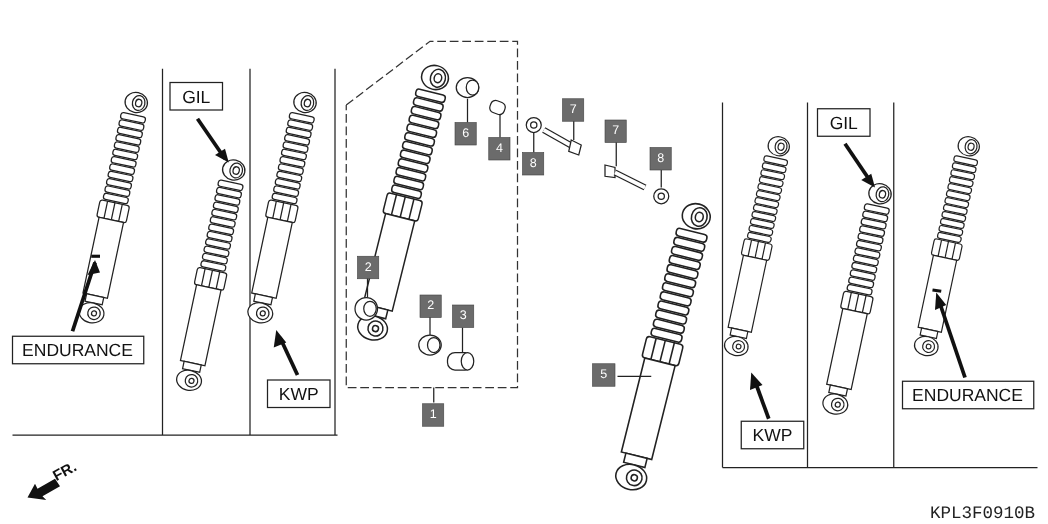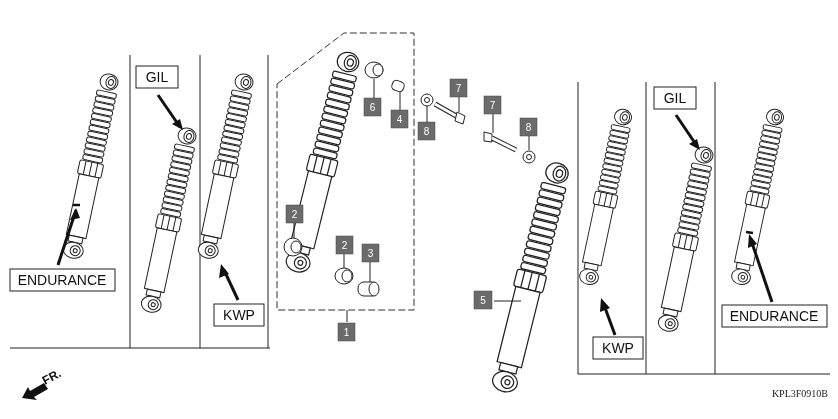--- a/index.html
+++ b/index.html
@@ -5,21 +5,21 @@
   html, body { margin: 0; padding: 0; background: #ffffff; }
   body { width: 838px; height: 419px; overflow: hidden; position: relative; font-family: "Liberation Sans", sans-serif; }
   svg { position: absolute; left: 0; top: 0; }
   .line { stroke: #222; stroke-width: 1; fill: none; }
   .dash { stroke: #333; stroke-width: 1; fill: none; stroke-dasharray: 7 3; }
   .part { stroke: #222; stroke-width: 1; fill: #fff; }
   .callout-rect { fill: #6b6b6b; stroke: #444; stroke-width: 0.5; }
   .callout-text { fill: #ffffff; font-size: 10px; font-family: "Liberation Sans", sans-serif; text-anchor: middle; dominant-baseline: central; }
   .label-rect { fill: #ffffff; stroke: #222; stroke-width: 1; }
   .label-text { fill: #111; font-size: 14px; font-family: "Liberation Sans", sans-serif; text-anchor: middle; dominant-baseline: central; }
-  .ref-code { position: absolute; right: 10px; bottom: 20px; font-size: 10px; color: #222; font-family: Liberation Serif, serif; }
+  .ref-code { position: absolute; right: 10px; bottom: 0; font-size: 14px; color: #222; font-family: Liberation Mono, monospace; }
   .fr-text { fill: #111; font-size: 12px; font-weight: bold; font-family: "Liberation Sans", sans-serif; }
 </style>
 </head>
 <body>
 
 <svg width="838" height="419" viewBox="0 0 838 419">
   <defs>
 
     <g id="shock">
       <ellipse cx="0" cy="0" rx="9" ry="8" class="part"></ellipse>

